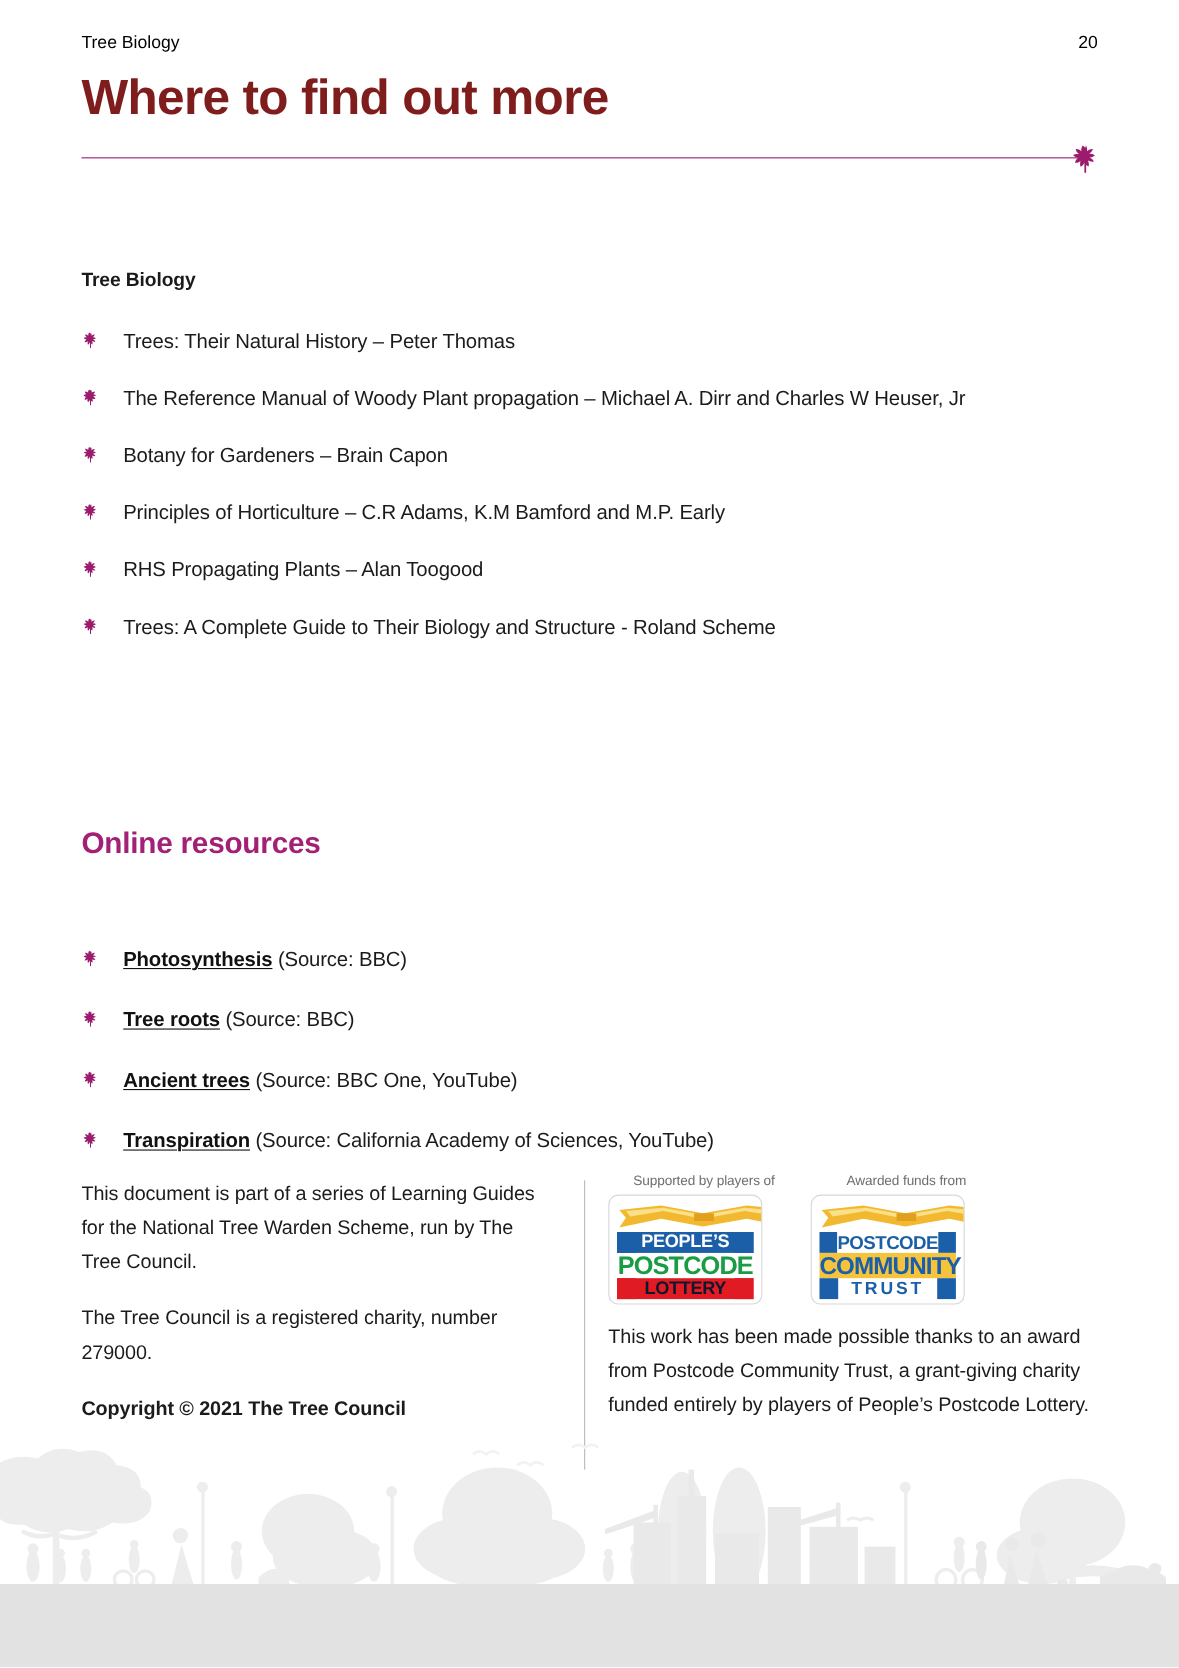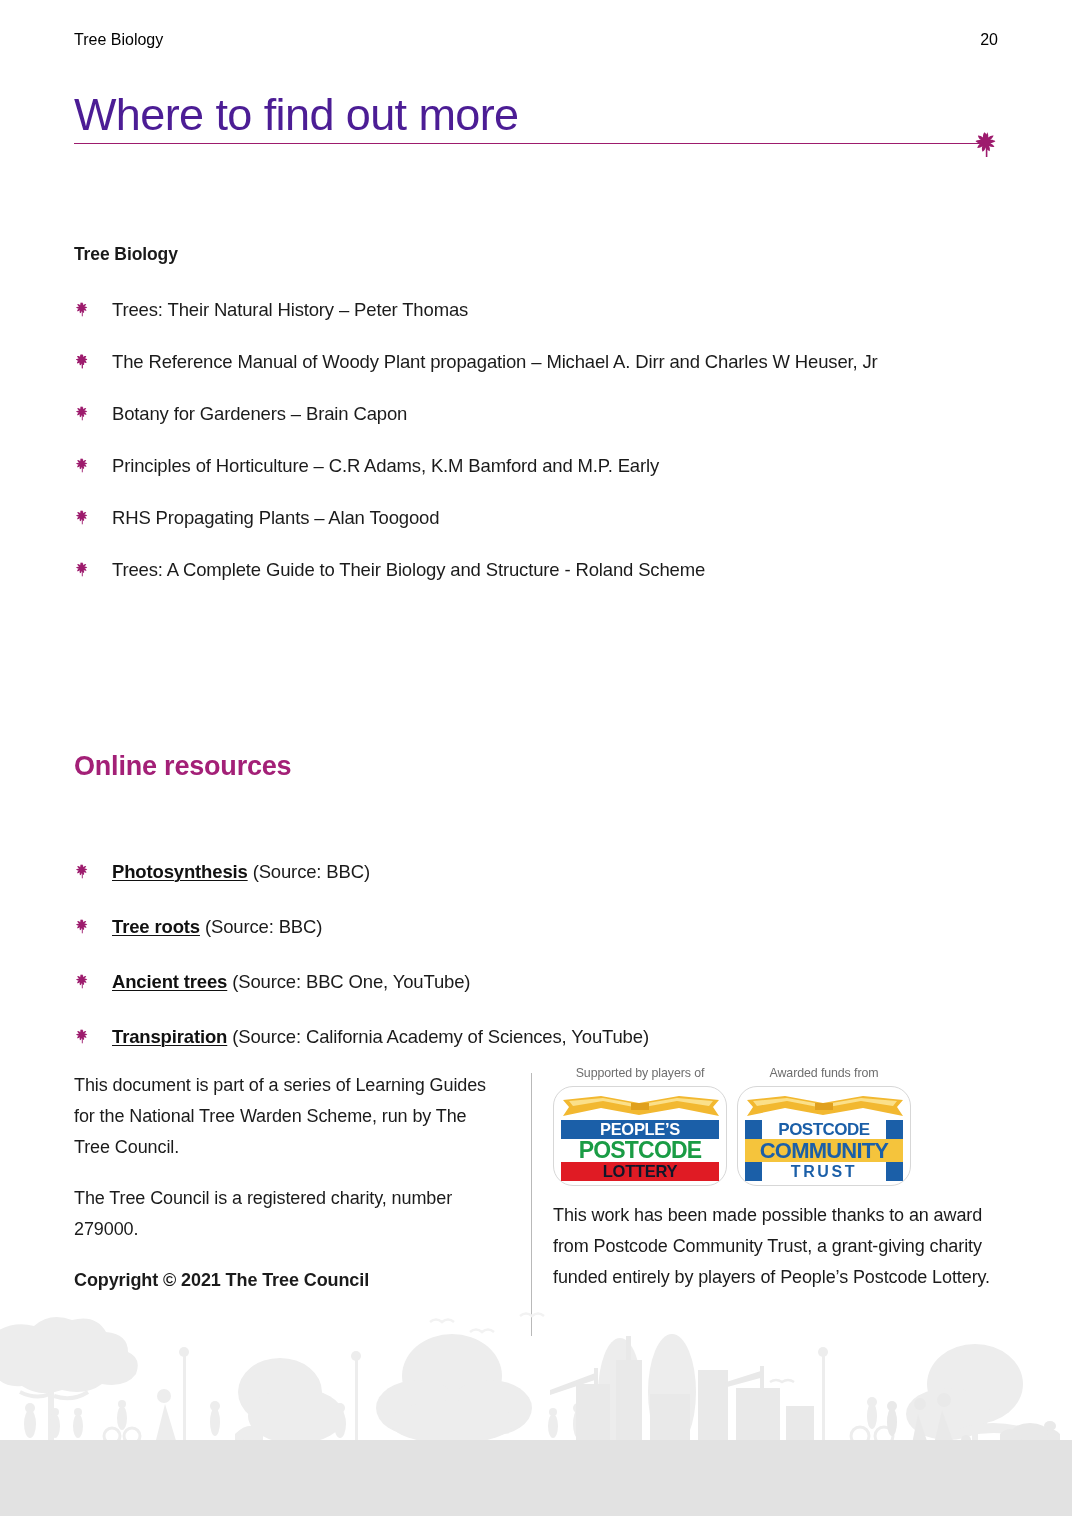--- a/index.html
+++ b/index.html
@@ -31,25 +31,24 @@
     justify-content: space-between;
     align-items: center;
   }
 
   
   .page-title {
     position: absolute;
     top: 65px;
     left: 74px;
     font-size: 45px;
-    font-weight: 400;
-    color: #4c1d95;
+    font-weight: 700;
+    color: #7f1d1d;
     letter-spacing: -0.6px;
     line-height: 1.05;
-    margin-top: 26px;
   }
 
   .title-rule-wrap {
     position: absolute;
     top: 130px;
     left: 74px;
     width: 928px;
     height: 30px;
   }
   .title-rule {
@@ -170,25 +169,25 @@
   .logo-block { width: 174px; }
   .logo-caption {
     text-align: center;
     font-size: 12.4px;
     color: #6e6e6e;
     margin-bottom: 6px;
     letter-spacing: -0.1px;
   }
   .logo-card {
     position: relative;
-    width: 174px;
+    width: 140px;
     height: 100px;
     background: #ffffff;
     border: 1.3px solid #d7d7d7;
-    border-radius: 20px;
+    border-radius: 9px;
     overflow: hidden;
   }
 
   .ribbon { position: absolute; top: 7px; left: 7px; width: 160px; height: 26px; }
 
   .logo-lines {
     position: absolute;
     left: 7px;
     right: 7px;
     top: 33px;

